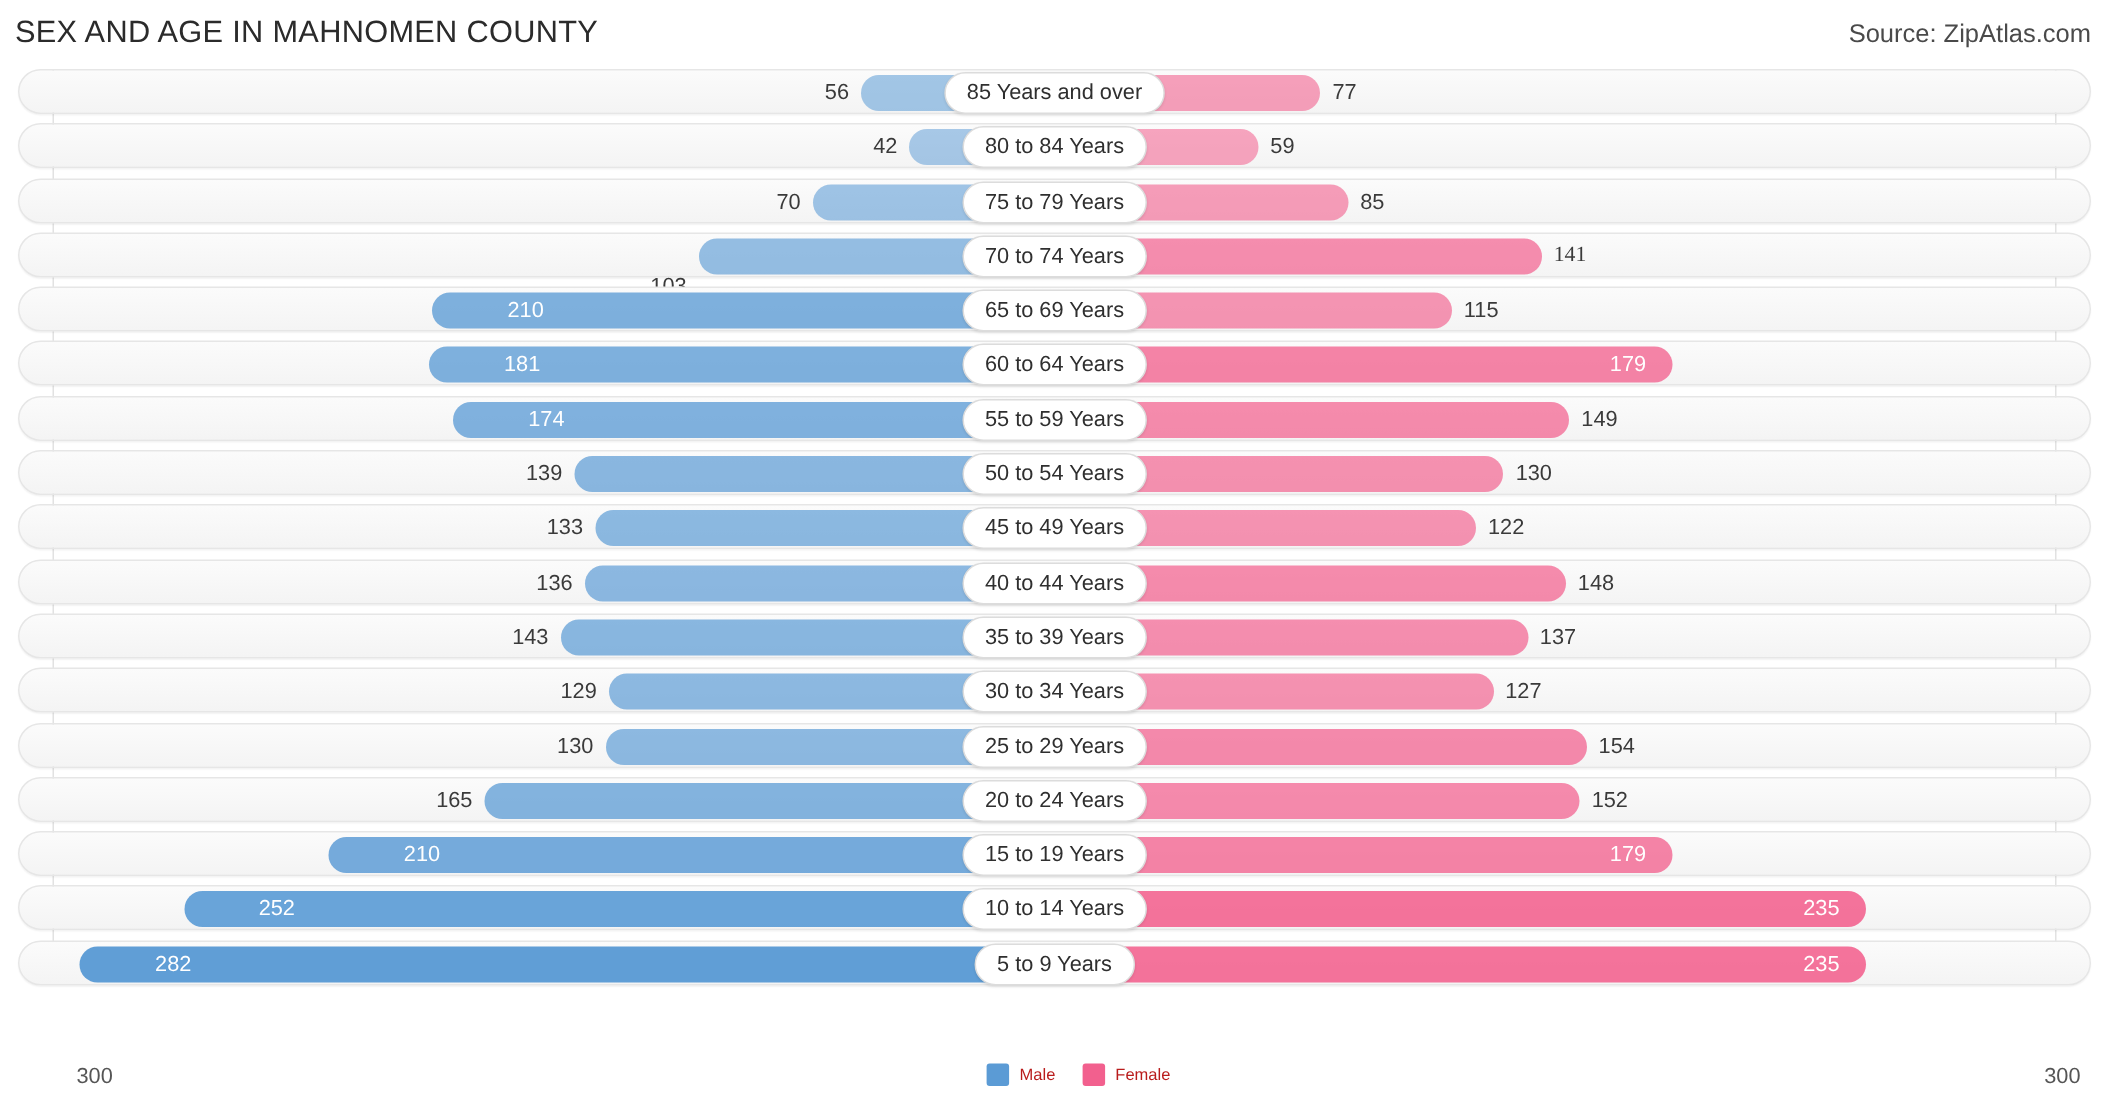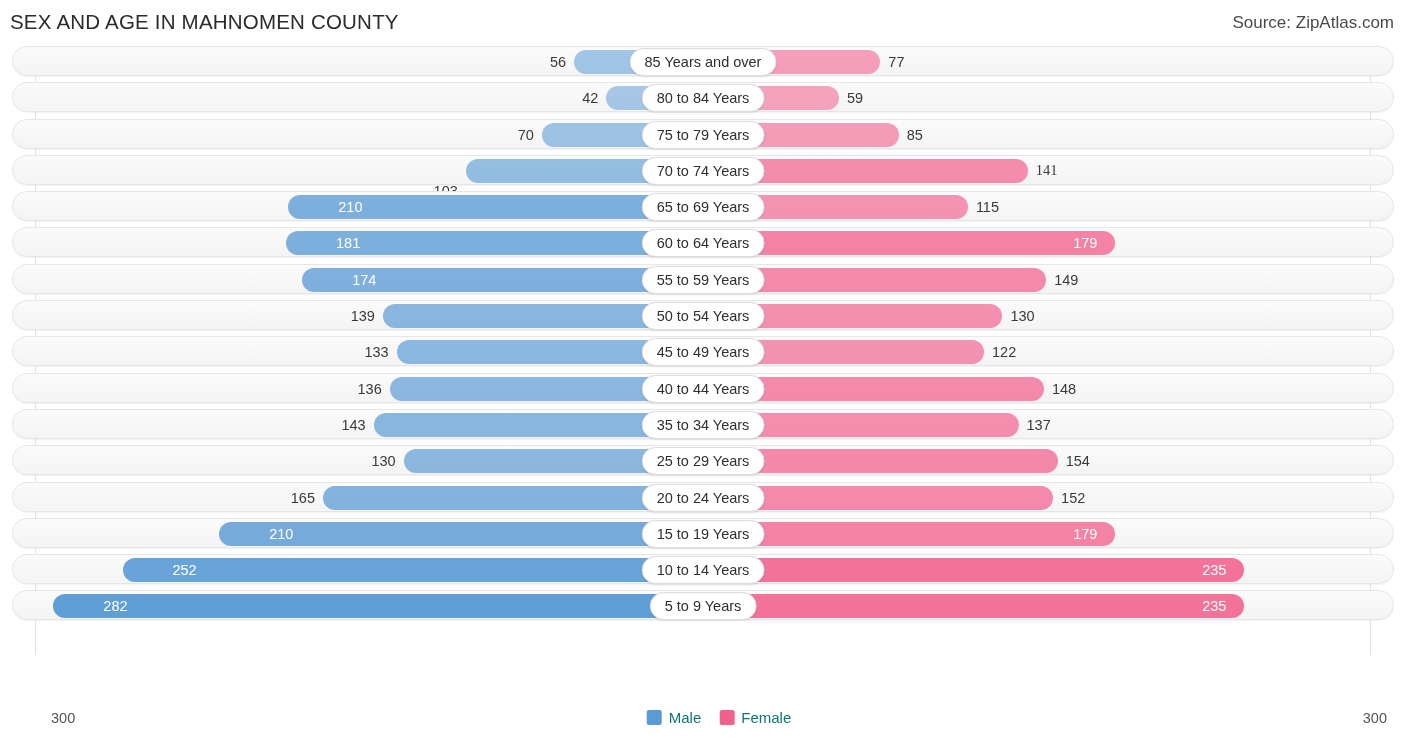--- a/index.html
+++ b/index.html
@@ -89,21 +89,21 @@
   }
   .axis-min { left: 35px; }
   .axis-max { right: 35px; }
 
   .legend {
     position: absolute; left: 50%; transform: translateX(-50%); top: 7px;
     display: flex; align-items: center; gap: 18px;
   }
   .legend-item { display: flex; align-items: center; gap: 7px; }
   .swatch { width: 15px; height: 15px; border-radius: 2px; }
-  .legend-label { font-size: 15px; color: #0f766e; }
+  .legend-label { font-size: 11px; color: #b91c1c; }
 </style>
 </head>
 <body>
 
 <div class="page">
 
   <div class="header">
     <div class="title">SEX AND AGE IN MAHNOMEN COUNTY</div>
     <div class="source">Source: ZipAtlas.com</div>
   </div>
@@ -180,21 +180,28 @@
           <div class="bar female" style="width: 340.893px; background: rgb(242, 96, 142); opacity: 0.721;"></div>
           <div class="val male-out" style="right: calc(50% + 321.253px);">136</div>
           <div class="val female-out" style="left: calc(50% + 348.893px);">148</div>
           <div class="pill">40 to 44 Years</div>
         </div>
         <div class="row">
           <div class="bar male" style="width: 329.377px; background: rgb(91, 155, 213); opacity: 0.712;"></div>
           <div class="bar female" style="width: 315.557px; background: rgb(242, 96, 142); opacity: 0.701;"></div>
           <div class="val male-out" style="right: calc(50% + 337.377px);">143</div>
           <div class="val female-out" style="left: calc(50% + 323.557px);">137</div>
-          <div class="pill">35 to 34 Years</div>
+          <div class="pill">35 to 39 Years</div>
+        </div>
+        <div class="row">
+          <div class="bar male" style="width: 297.13px; background: rgb(91, 155, 213); opacity: 0.686;"></div>
+          <div class="bar female" style="width: 292.523px; background: rgb(242, 96, 142); opacity: 0.683;"></div>
+          <div class="val male-out" style="right: calc(50% + 305.13px);">129</div>
+          <div class="val female-out" style="left: calc(50% + 300.523px);">127</div>
+          <div class="pill">30 to 34 Years</div>
         </div>
         <div class="row">
           <div class="bar male" style="width: 299.433px; background: rgb(91, 155, 213); opacity: 0.688;"></div>
           <div class="bar female" style="width: 354.713px; background: rgb(242, 96, 142); opacity: 0.732;"></div>
           <div class="val male-out" style="right: calc(50% + 307.433px);">130</div>
           <div class="val female-out" style="left: calc(50% + 362.713px);">154</div>
           <div class="pill">25 to 29 Years</div>
         </div>
         <div class="row">
           <div class="bar male" style="width: 380.05px; background: rgb(91, 155, 213); opacity: 0.753;"></div>

